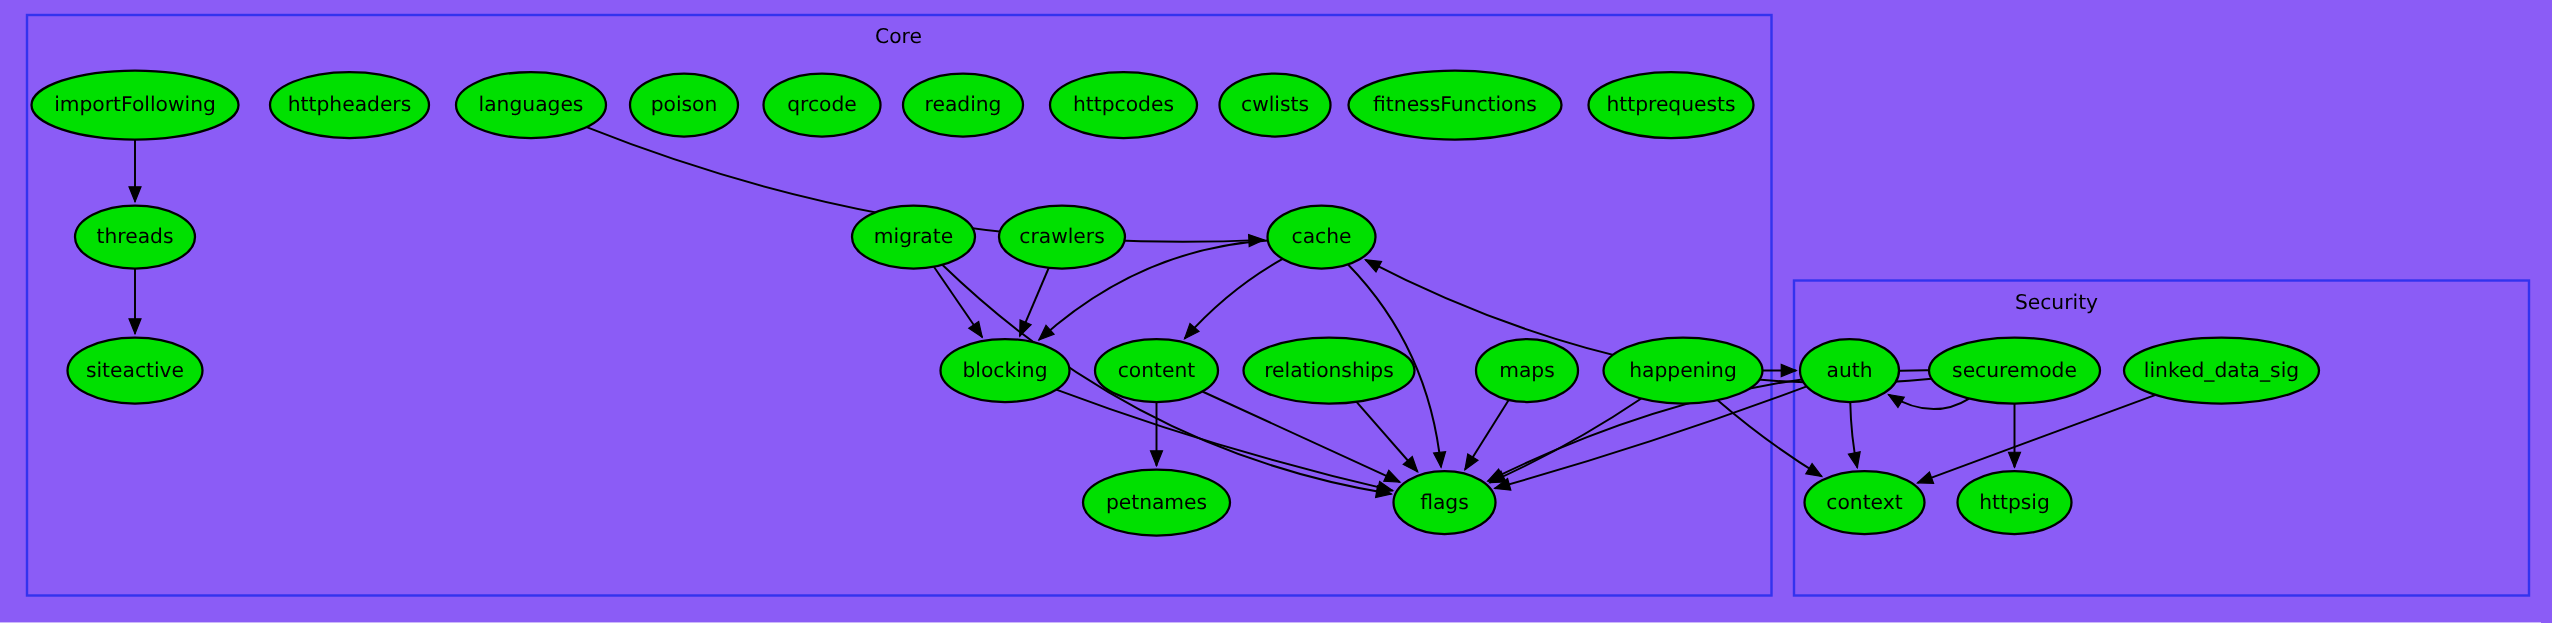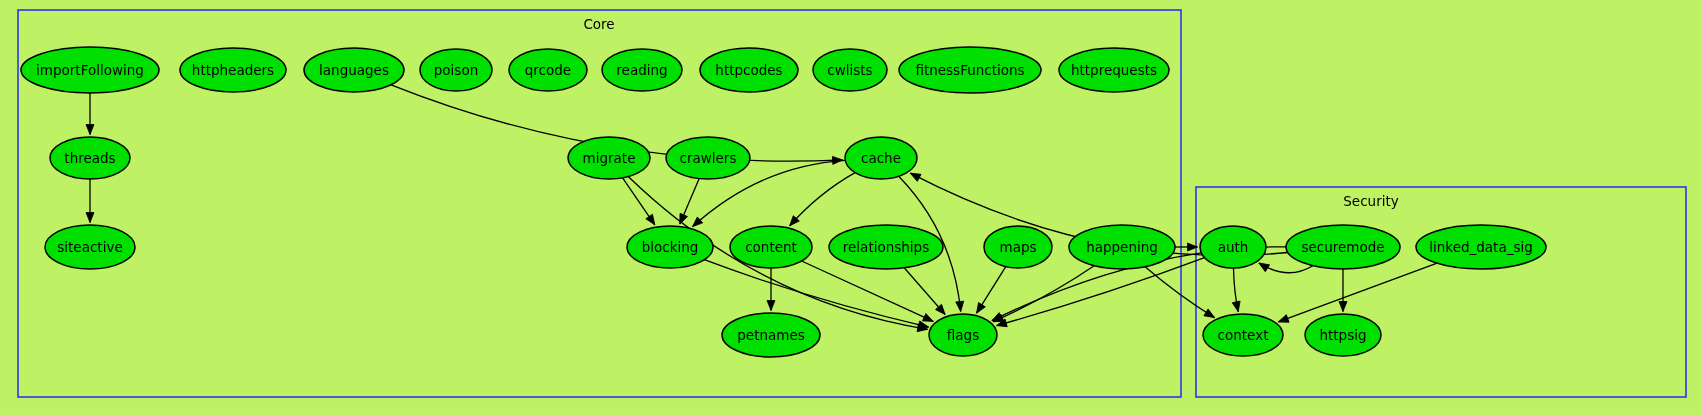--- a/index.html
+++ b/index.html
@@ -4,21 +4,21 @@
 <style>
   html, body {
     margin: 0;
     padding: 0;
     background: #ffffff;
   }
   #canvas-wrap {
     position: relative;
     width: 1701px;
     height: 415px;
-    background: #bef264;
+    background: #8b5cf6;
     font-family: "DejaVu Sans", sans-serif;
     overflow: hidden;
   }
   svg#graph {
     display: block;
     width: 1701px;
     height: 415px;
   }
   .cluster-box {
     fill: none;

